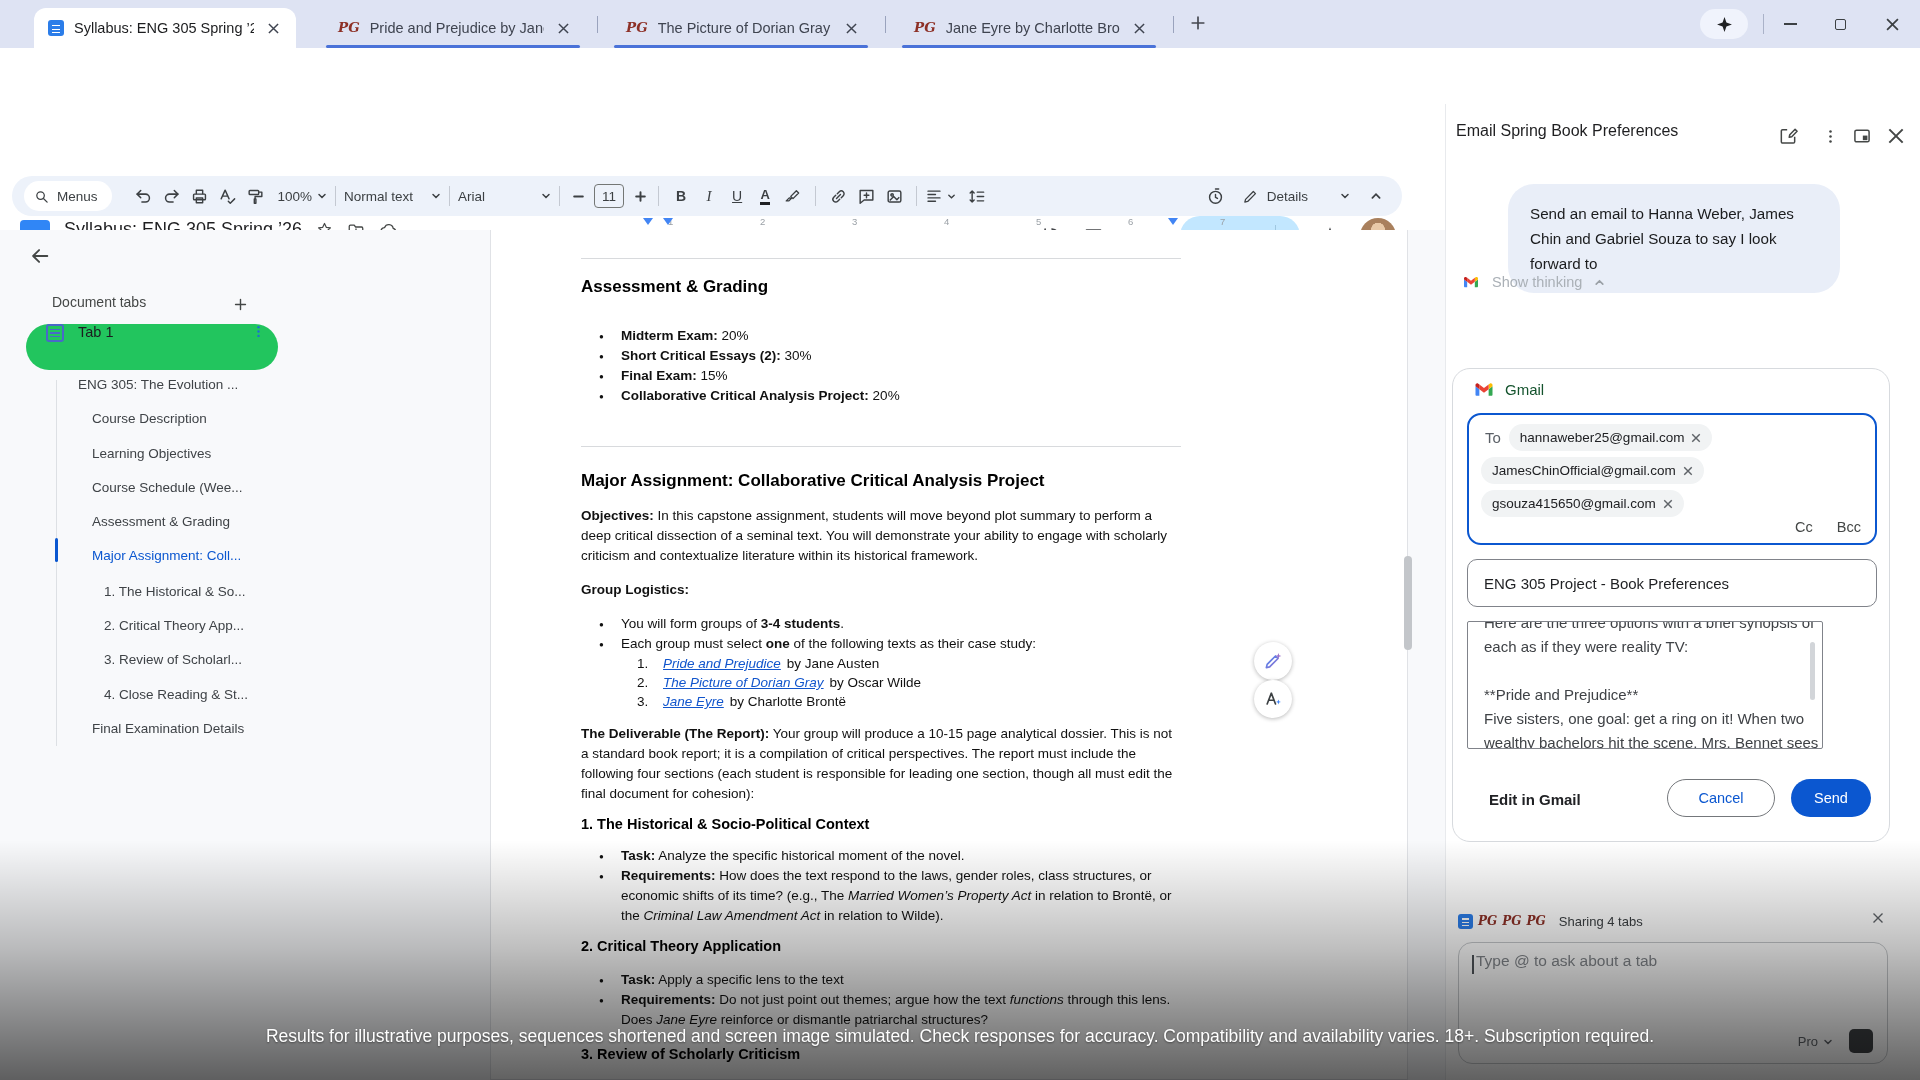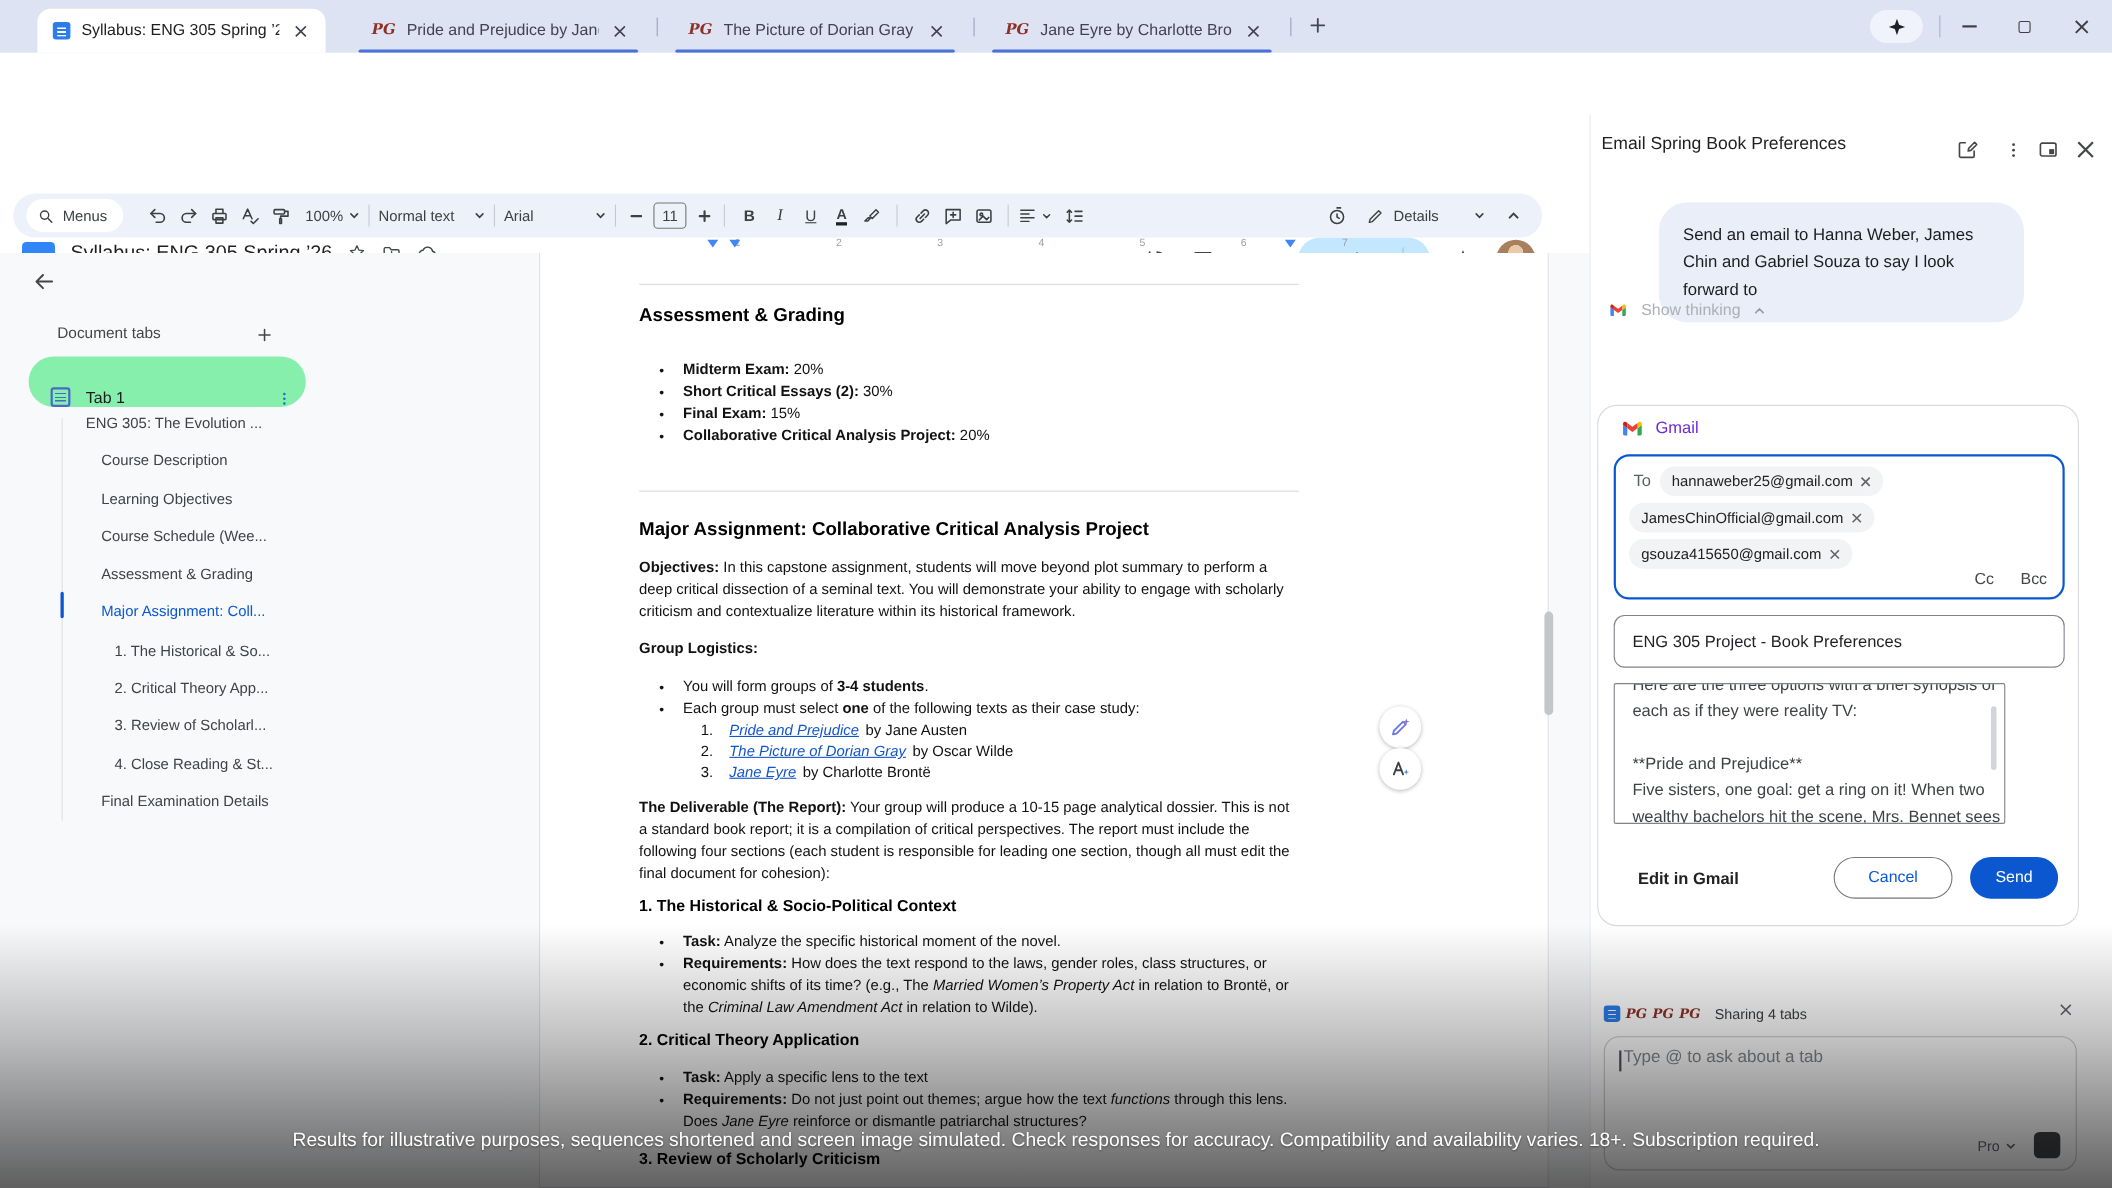--- a/index.html
+++ b/index.html
@@ -59,21 +59,21 @@
   
   .ruler{position:absolute;left:0;top:214px;width:1445px;height:16px;font-size:9.5px;color:#9aa0a6}
   .rnum{position:absolute;top:2px}
   .rmark{position:absolute;width:0;height:0;border-left:5px solid transparent;border-right:5px solid transparent;border-top:7px solid #4285f4}
 
   
   .canvas{position:absolute;left:0;top:230px;width:1445px;height:850px;background:#f8f9fb}
   .obackbtn{position:absolute;left:24px;top:10px;width:32px;height:32px;border-radius:50%;display:flex;align-items:center;justify-content:center;color:#444746}
   .ohdr{position:absolute;left:52px;top:64px;font-size:14px;font-weight:500;color:#444746}
   .oplus{position:absolute;left:228px;top:62px;width:24px;height:24px;display:flex;align-items:center;justify-content:center;color:#444746}
-  .otab{position:absolute;left:26px;top:94px;width:252px;height:46px;border-radius:23px;background:#86efac;display:flex;align-items:flex-end;gap:14px;padding:0 12px 0 20px;font-size:14.5px;color:#1c1d1f}
+  .otab{position:absolute;left:26px;top:94px;width:252px;height:46px;border-radius:23px;background:#22c55e;display:flex;align-items:flex-start;gap:14px;padding:0 12px 0 20px;font-size:14.5px;color:#1c1d1f}
   .otab .sp{flex:1}
   .oline{position:absolute;left:56px;top:150px;width:1px;height:366px;background:#dde0e4}
   .oitem{position:absolute;font-size:13.5px;color:#3f4347;white-space:nowrap;max-width:215px;overflow:hidden}
   .oitem.on{color:#0b57d0}
   .obar{position:absolute;left:55px;width:3px;height:24px;background:#0b57d0;border-radius:2px}
   .docfavsm{width:18px;height:18px;border-radius:3px;border:2px solid #4a68c9;position:relative}
   .docfavsm::after{content:"";position:absolute;left:2px;top:2.5px;right:2px;height:8px;background:repeating-linear-gradient(#4a68c9 0 1.5px,transparent 1.5px 3.5px)}
 
   .page{position:absolute;left:490px;top:0;width:918px;height:850px;background:#fff;border:1px solid #e0e2e6;border-top:none}
   .pb{position:absolute;left:90px;width:600px;font-size:13.5px;line-height:20px;color:#111}
@@ -93,21 +93,21 @@
 
   
   .panel{position:absolute;left:1445px;top:104px;width:475px;height:976px;background:#fff;border-left:1px solid #e8eaed}
   .ptitle{position:absolute;left:10px;top:18px;font-size:16px;color:#1f1f21}
   .picon{position:absolute;top:20px;width:24px;height:24px;display:flex;align-items:center;justify-content:center;color:#444746}
   .bubble{position:absolute;left:62px;top:80px;width:332px;border-radius:26px;background:#e9eef8;padding:17px 22px;font-size:15.2px;line-height:25px;color:#1b1c1e}
   .thinkrow{position:absolute;left:16px;top:170px;display:flex;align-items:center;gap:12px}
   .thinklbl{font-size:14.5px;color:#aab0b6}
   .presp{position:absolute;left:8px;top:204px;width:455px;font-size:15.5px;line-height:24px;color:#1b1c1e}
   .card{position:absolute;left:6px;top:264px;width:438px;height:474px;border:1px solid #d7dade;border-radius:18px;background:#fff}
-  .gmailrow{position:absolute;left:20px;top:12px;display:flex;align-items:center;gap:10px;font-size:15px;font-weight:500;color:#6d28d9}
+  .gmailrow{position:absolute;left:20px;top:12px;display:flex;align-items:center;gap:10px;font-size:15px;font-weight:500;color:#14532d}
   .tobox{position:absolute;left:14px;top:44px;width:410px;height:132px;border:2px solid #0b57d0;border-radius:14px;padding:8px 12px}
   .torow{display:flex;flex-wrap:wrap;align-items:center;row-gap:4px}
   .tolbl{font-size:15px;color:#5a5f66;margin:0 8px 0 4px}
   .chip{height:27px;border-radius:14px;background:#f1f3f4;display:flex;align-items:center;padding:0 11px;font-size:13.5px;color:#202124;margin:1px 6px 1px 0}
   .chipx{margin-left:7px;color:#5f6368;display:flex}
   .ccbcc{position:absolute;right:14px;bottom:8px;display:flex;gap:24px;font-size:14.5px;color:#444746}
   .subjbox{position:absolute;left:14px;top:190px;width:410px;height:48px;border:1px solid #80838a;border-radius:10px;display:flex;align-items:center;padding:0 16px;font-size:15px;color:#1f2023}
   .bodybox{position:absolute;left:14px;top:252px;width:356px;height:128px;border:1px solid #80838a;border-radius:2px;overflow:hidden}
   .btext{margin:-11px 16px 0;font-size:15px;line-height:24px;color:#3f4246}
   .btext div{min-height:24px;white-space:nowrap}

